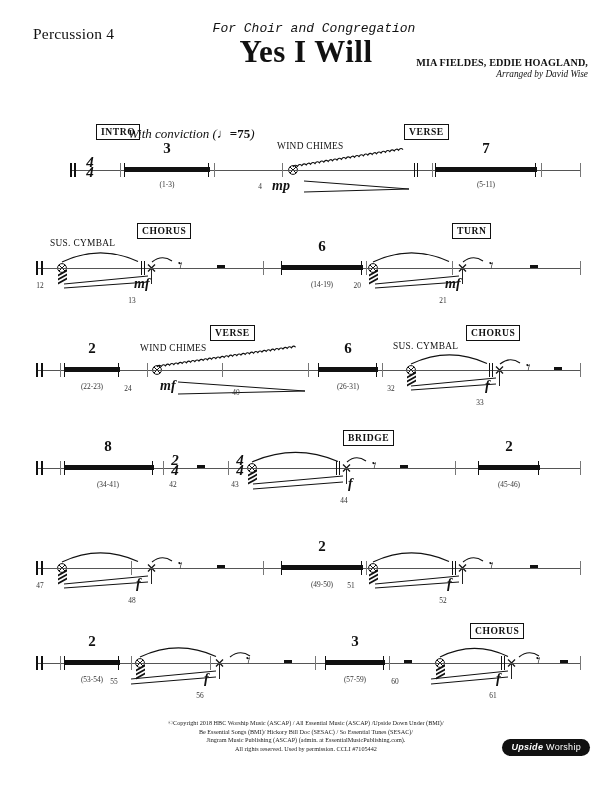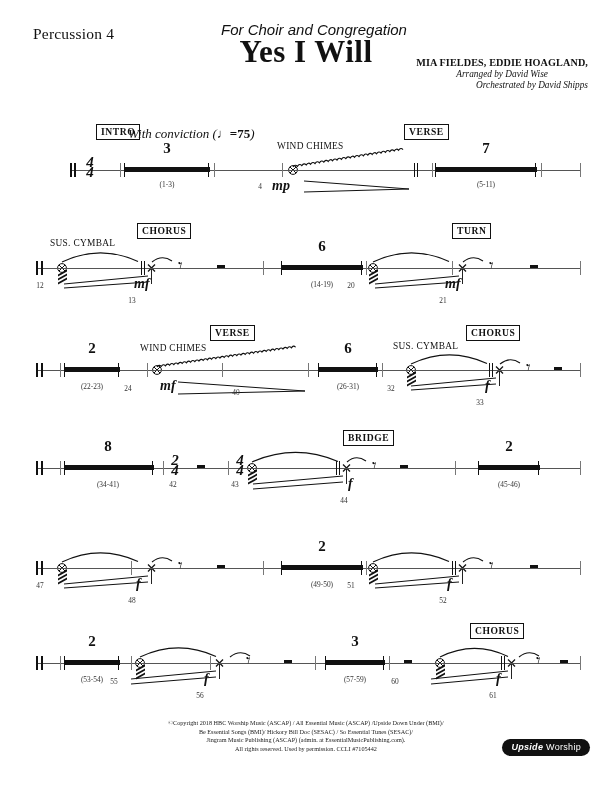--- a/index.html
+++ b/index.html
@@ -15,39 +15,39 @@
 
   
   .part-name{
     position:absolute;left:33px;top:25px;
     font-size:15.5px;letter-spacing:.2px;
     font-family:"Liberation Serif", serif;
   }
   .subtitle{
     position:absolute;left:0;right:0;top:21px;
     text-align:center;
-    font-style:italic;font-size:15px;
-    font-family:Liberation Sans, sans-serif;
+    font-style:italic;font-size:13px;
+    font-family:Liberation Mono, monospace;
     margin-left:16px;
   }
   .song-title{
     position:absolute;left:0;right:0;top:34px;
     text-align:center;
     font-size:31px;font-weight:bold;
     font-family:"Liberation Serif", serif;
     letter-spacing:.5px;
   }
   .credits{
     position:absolute;right:24px;top:57px;
     text-align:right;line-height:11.6px;
   }
   .credits .cl1{font-size:9.3px;font-weight:bold;}
   .credits .cl2{font-size:10.2px;font-weight:bold;letter-spacing:.1px;}
   .credits .cl3{font-size:10.2px;font-weight:bold;letter-spacing:.1px;}
-  .credits .cl4{font-size:9.3px;font-style:italic;font-weight:normal;text-align:center;}
+  .credits .cl4{font-size:9.3px;font-style:italic;font-weight:normal;}
   .credits .cl5{font-size:9.3px;font-style:italic;font-weight:normal;}
 
   
   .system{position:absolute;left:0;top:0;width:612px;height:0;}
   .staffline{
     position:absolute;height:1px;background:#555;
   }
   
   .bar{position:absolute;width:1px;background:#555;}
   .bar.tick{background:#777;}
@@ -161,21 +161,20 @@
 
 <div class="page">
 
   <div class="part-name">Percussion 4</div>
   <div class="subtitle">For Choir and Congregation</div>
   <div class="song-title">Yes I Will</div>
 
   <div class="credits">
     <div class="cl2">MIA FIELDES, EDDIE HOAGLAND,</div>
     <div class="cl4">Arranged by David Wise</div>
-    <div class="cl5">Orchestrated by David Shipps</div>
   </div>
 
   <svg class="overlay" width="612" height="792">
     <defs>
       
     </defs>
 
     <path fill="none" stroke="#111" stroke-width="1.1" d="M293,167 q2.2,-3.2 4.4,-0.6 q2.2,-3.3 4.4,-0.7 q2.2,-3.3 4.4,-0.7 q2.2,-3.3 4.4,-0.7
          q2.2,-3.3 4.4,-0.7 q2.2,-3.3 4.4,-0.7 q2.2,-3.3 4.4,-0.7 q2.2,-3.3 4.4,-0.7
          q2.2,-3.3 4.4,-0.7 q2.2,-3.3 4.4,-0.7 q2.2,-3.3 4.4,-0.7 q2.2,-3.3 4.4,-0.7
@@ -414,21 +413,21 @@
     <div class="wrest" style="left:217px;top:265px;"></div>
     <div class="bar tick" style="left:263px;top:261px;height:14px;"></div>
 
     <div class="mmr" style="left:281px;top:265px;width:82px;"></div>
     <div class="mmr-cap" style="left:281px;top:261px;height:14px;"></div>
     <div class="mmr-cap" style="left:361px;top:261px;height:14px;"></div>
     <div class="mmr-count" style="left:297px;top:238px;width:50px;">6</div>
     <div class="mrange" style="left:297px;top:280px;width:50px;">(14-19)</div>
     <div class="bar tick" style="left:366px;top:261px;height:14px;"></div>
 
-    <div class="mnum" style="left:341px;top:281px;width:20px;">20</div>
+    <div class="mnum" style="left:341px;top:281px;width:20px;text-align:right;">20</div>
     <div class="trem" style="left:369px;top:272px;">
       <i style="top:0;"></i>
         <i style="top:4px;"></i>
         <i style="top:8px;"></i>
     </div>
     <div class="mnum" style="left:433px;top:296px;width:20px;">21</div>
     <div class="dyn" style="left:445px;top:276px;">mf</div>
     <div class="bar tick" style="left:452px;top:261px;height:14px;"></div>
     <div class="qrest" style="left:489px;top:257px;">𝄾</div>
     <div class="wrest" style="left:530px;top:265px;"></div>

